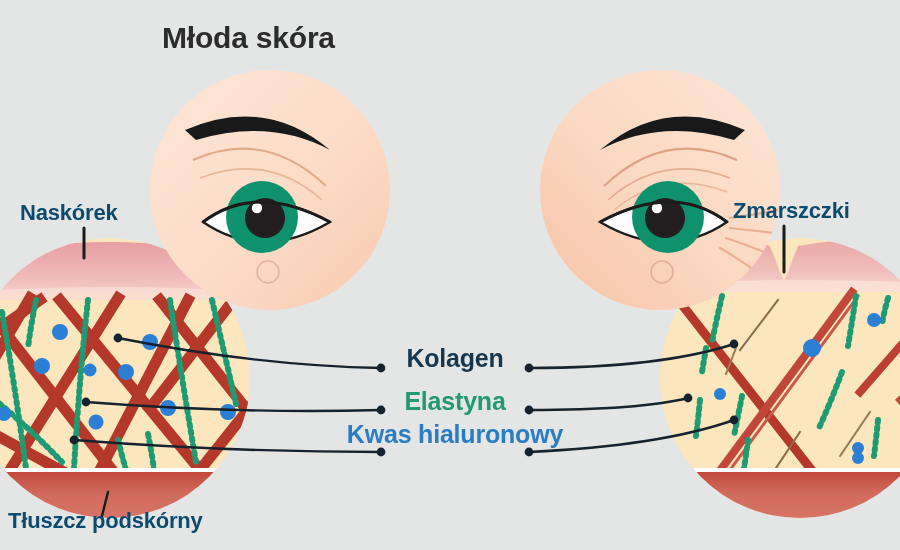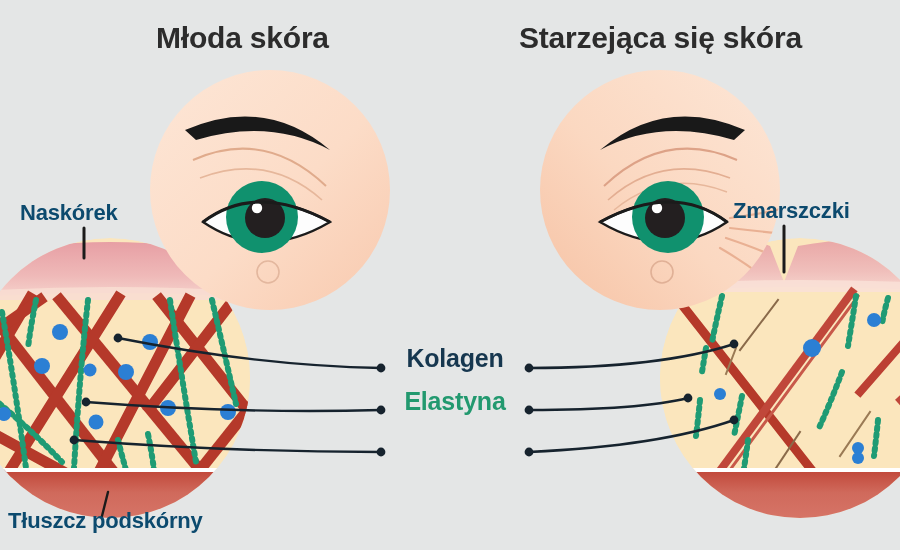--- a/index.html
+++ b/index.html
@@ -9,21 +9,21 @@
     font-family:"Liberation Sans", sans-serif;
     overflow:hidden;
     position:relative;
   }
   #stage{position:relative;width:900px;height:550px;}
   #art{position:absolute;left:0;top:0;}
   .lbl{position:absolute;font-weight:bold;white-space:nowrap;letter-spacing:-0.2px;}
   .title{font-size:30px;color:#2c2c2c;}
   .sidelbl{font-size:22px;color:#0c4a6e;}
   .ctr{font-size:25px;text-align:center;line-height:1.04;}
-  #t-young{left:156px;top:21px;text-align:center;}
+  #t-young{left:162px;top:21px;text-align:center;}
   #t-aging{left:519px;top:21px;}
   #l-naskorek{left:20px;top:200px;}
   #l-zmarszczki{left:733px;top:198px;}
   #l-tluszcz{left:8px;top:508px;}
   #c-kolagen{left:330px;top:345px;width:250px;color:#16374f;}
   #c-elastyna{left:330px;top:388px;width:250px;color:#22996f;}
   #c-kwas{left:330px;top:421px;width:250px;color:#2a7cc4;}
 </style>
 </head>
 <body style="background: rgb(228, 230, 230);">
@@ -233,22 +233,22 @@
     </g>
 
     <g stroke="#1b1b1b" stroke-width="3" stroke-linecap="round">
       <line x1="84" y1="228" x2="84" y2="258"></line>
       <line x1="784" y1="226" x2="784" y2="272"></line>
       <line x1="108" y1="492" x2="102" y2="516" stroke-width="2.4"></line>
     </g>
   </svg>
 
   <div class="lbl title" id="t-young">Młoda skóra</div>
-  <div class="lbl title" id="t-aging">Starzejąca się skóra</div>
 
   <div class="lbl sidelbl" id="l-naskorek">Naskórek</div>
   <div class="lbl sidelbl" id="l-zmarszczki">Zmarszczki</div>
   <div class="lbl sidelbl" id="l-tluszcz">Tłuszcz podskórny</div>
 
   <div class="lbl ctr" id="c-elastyna" style="color: rgb(34, 153, 111);">Elastyna</div>
   <div class="lbl ctr" id="c-kolagen" style="color: rgb(22, 55, 79);">Kolagen</div>
+  <div class="lbl ctr" id="c-kwas" style="color: rgb(42, 124, 196);">Kwas hialuronowy</div>
 
 </div>
 
 </body></html>

